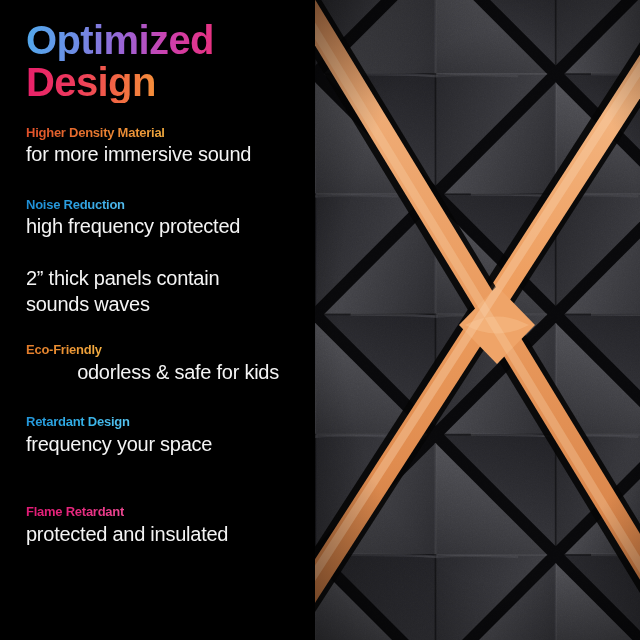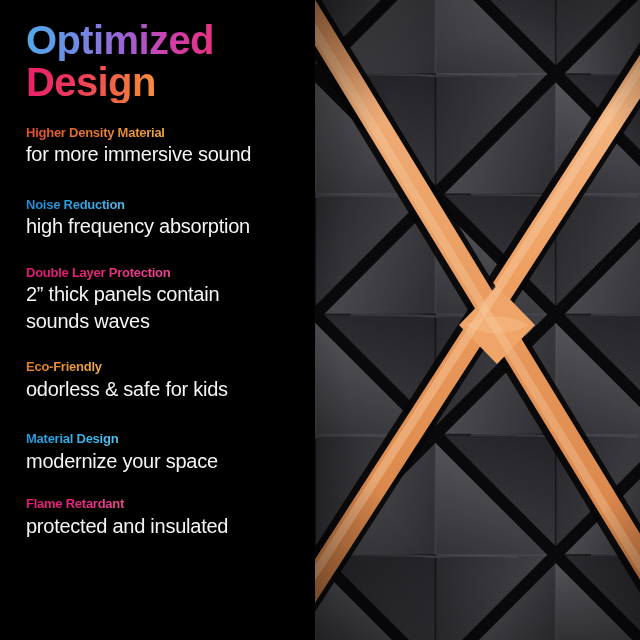--- a/index.html
+++ b/index.html
@@ -78,27 +78,27 @@
   
   .feature.f0 { margin-top:0px; }
   .feature.f0 .f-title { background-image:linear-gradient(95deg,#E2502A 0%,#E9752F 45%,#F0AA3E 100%); }
 
   .feature.f1 { margin-top:29px; }
   .feature.f1 .f-title { background-image:linear-gradient(95deg,#1D8FD8 0%,#2FA3E3 55%,#54BCEE 100%);text-align:right; }
 
   .feature.f2 { margin-top:25px; }
   .feature.f2 .f-title { background-image:linear-gradient(95deg,#E21B76 0%,#E8277E 50%,#EE4A94 100%); }
 
-  .feature.f3 { margin-top:25px; }
+  .feature.f3 { margin-top:25px;text-align:right; }
   .feature.f3 .f-title { background-image:linear-gradient(95deg,#E27B2B 0%,#EC9233 50%,#F2AE42 100%); }
 
   .feature.f4 { margin-top:29px; }
   .feature.f4 .f-title { background-image:linear-gradient(95deg,#2398DD 0%,#35B2E8 55%,#58C4F0 100%); }
 
-  .feature.f5 { margin-top:22px; }
+  .feature.f5 { margin-top:47px; }
   .feature.f5 .f-title { background-image:linear-gradient(95deg,#E21B76 0%,#E8277E 50%,#EE4A94 100%); }
 
   
   #product-photo {
     position:relative;
     width:361px; height:640px;
     flex:0 0 361px;
     overflow:hidden;
     background:#0a0a0a;
   }
@@ -118,36 +118,35 @@
 
     <div id="feature-list">
 
       <div class="feature f0">
         <span class="f-title">Higher Density Material</span>
         <span class="f-desc">for more immersive sound</span>
       </div>
 
       <div class="feature f1">
         <span class="f-title">Noise Reduction</span>
-        <span class="f-desc">high frequency absorption</span>
+        <span class="f-desc">high frequency protected</span>
       </div>
 
       <div class="feature f2">
-        <span class="f-title">Double Layer Protection</span>
         <span class="f-desc">2” thick panels contain sounds waves</span>
       </div>
 
       <div class="feature f3">
         <span class="f-title">Eco-Friendly</span>
         <span class="f-desc">odorless &amp; safe for kids</span>
       </div>
 
       <div class="feature f4">
-        <span class="f-title">Material Design</span>
-        <span class="f-desc">modernize your space</span>
+        <span class="f-title">Retardant Design</span>
+        <span class="f-desc">frequency your space</span>
       </div>
 
       <div class="feature f5">
         <span class="f-title">Flame Retardant</span>
         <span class="f-desc">protected and insulated</span>
       </div>
 
     </div>
   </div>
 

